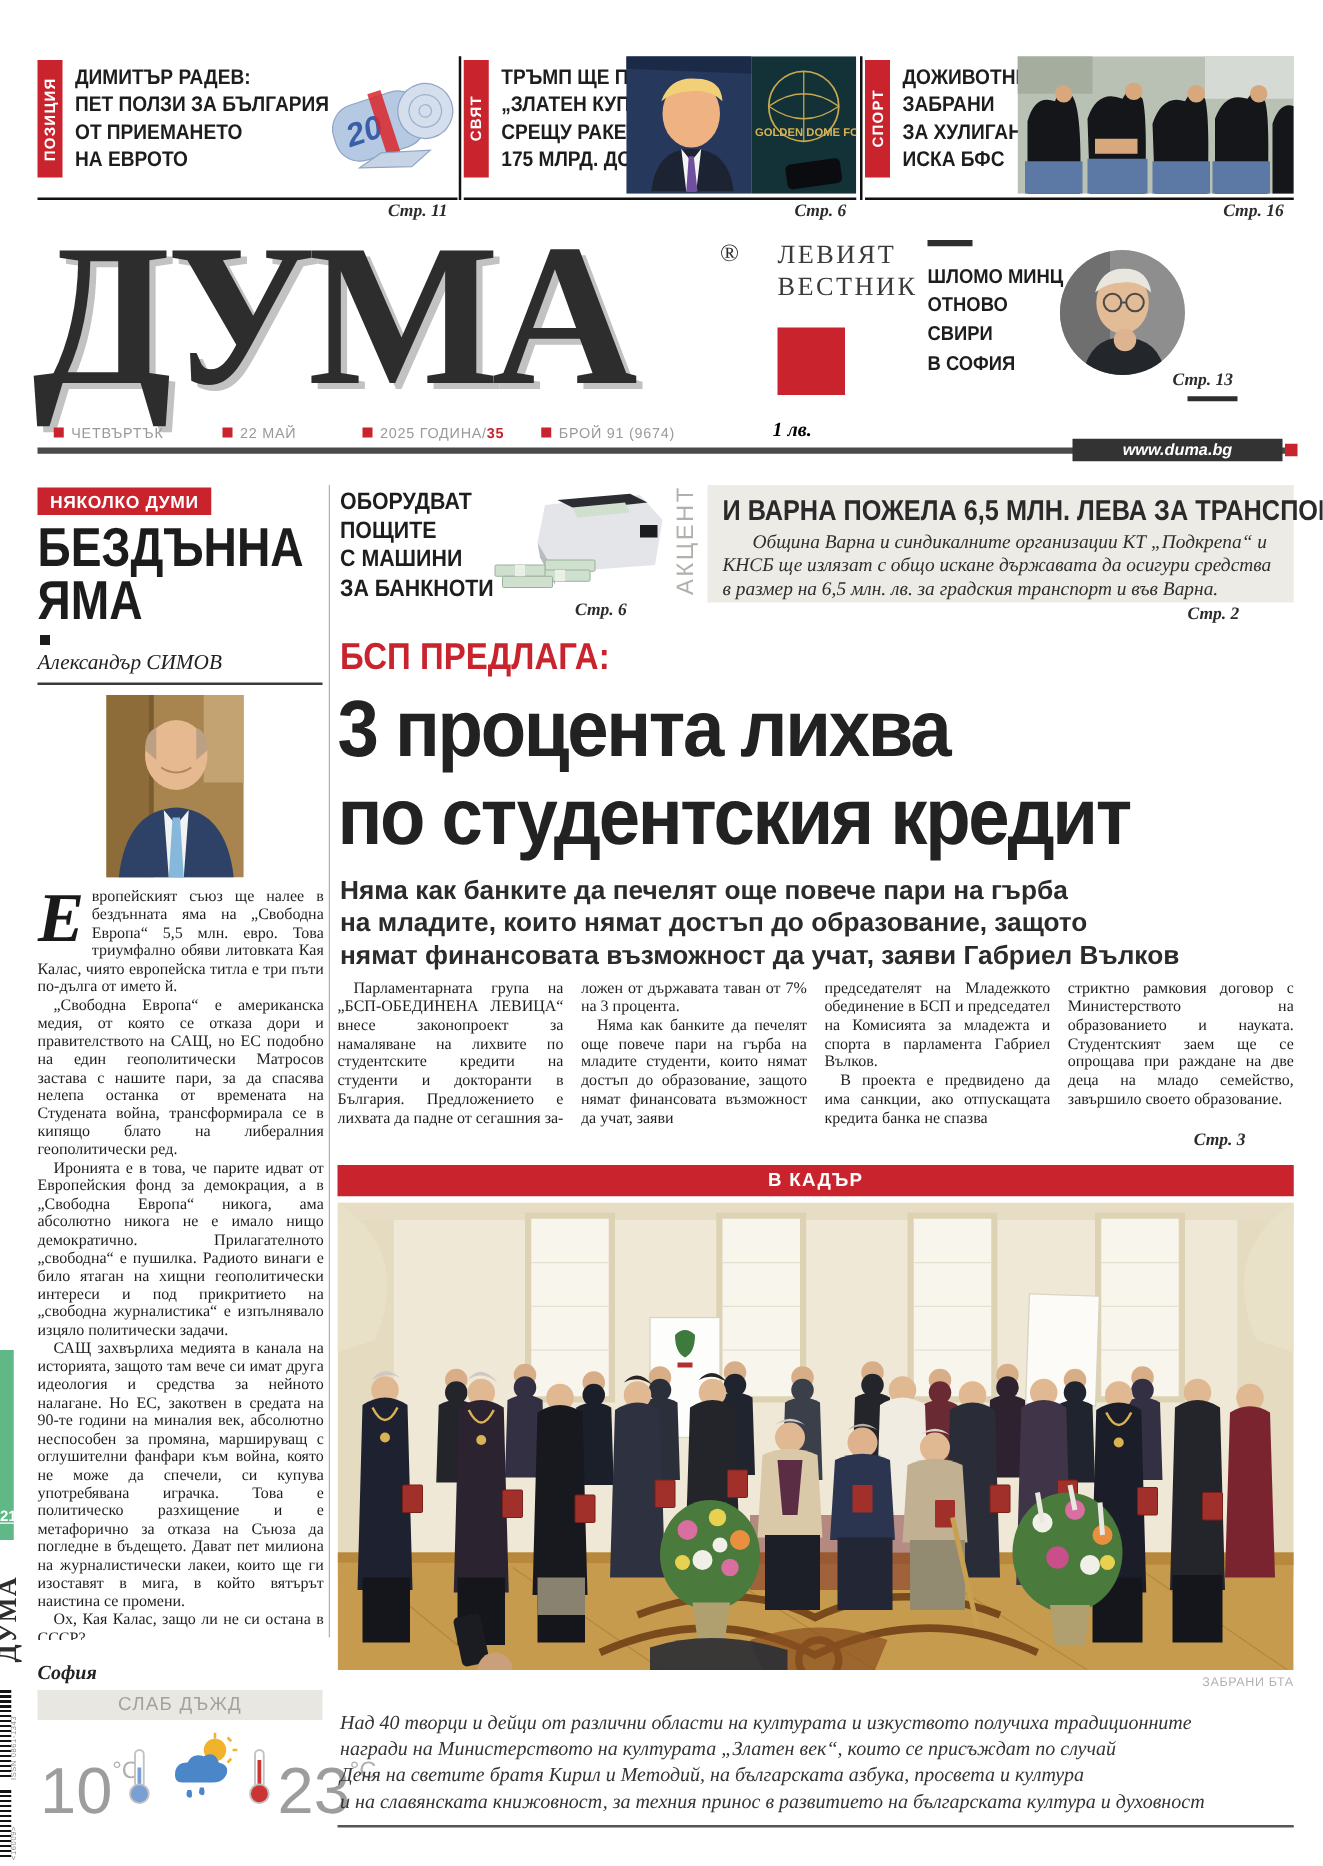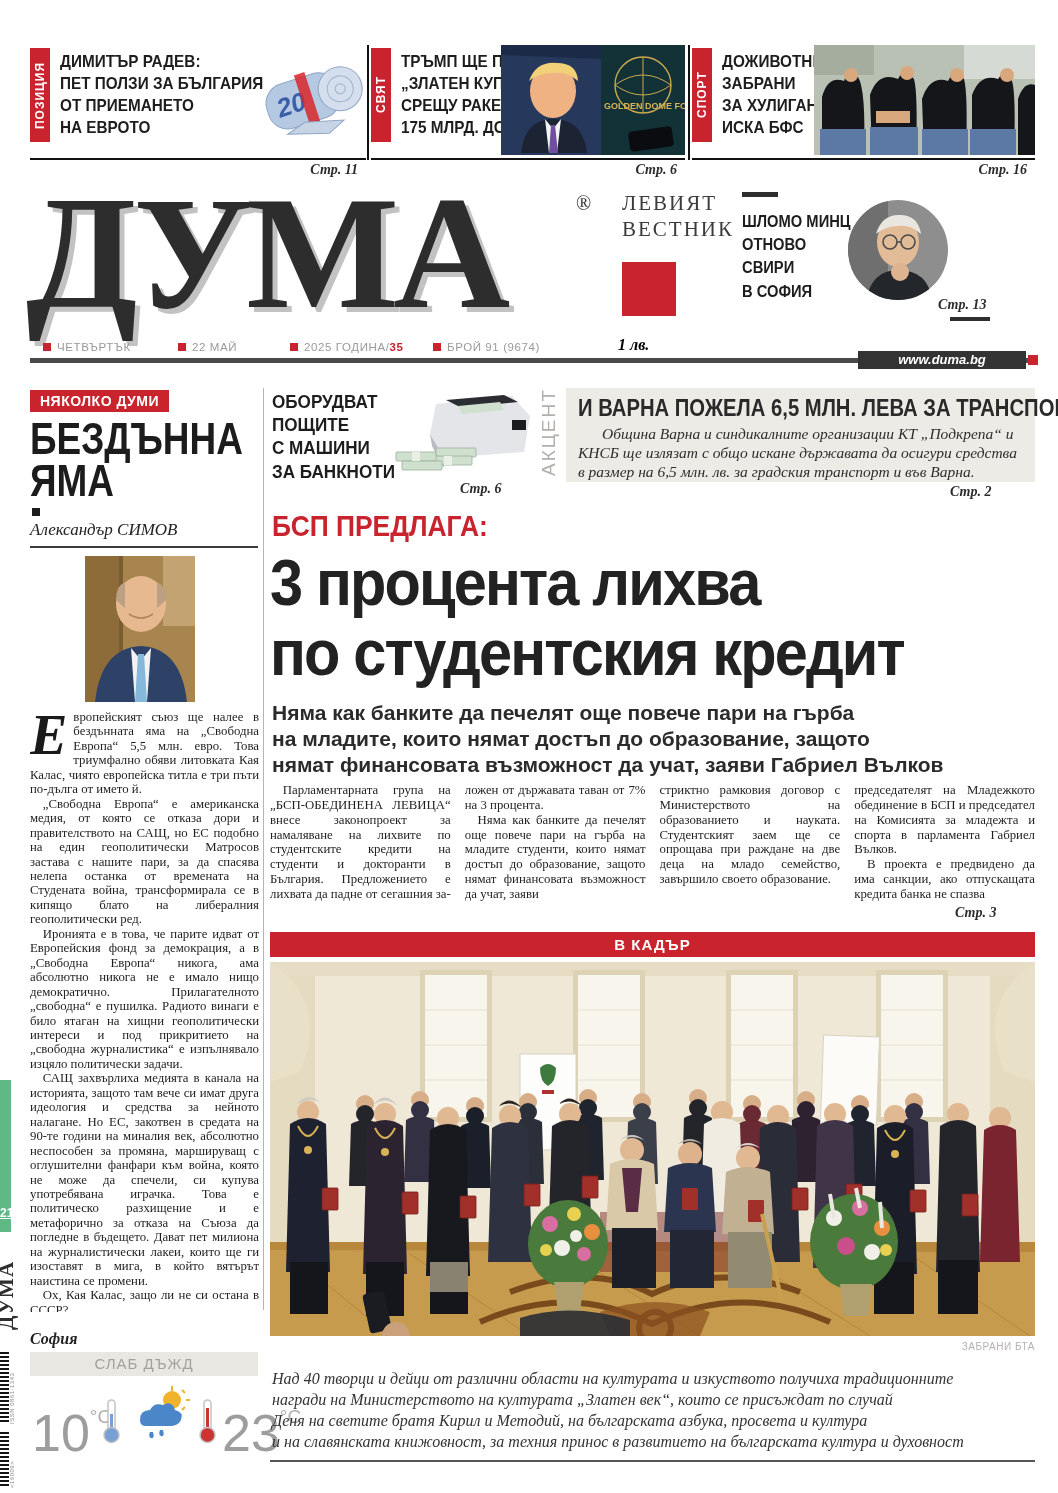--- a/index.html
+++ b/index.html
@@ -356,23 +356,23 @@
 <div class="kicker">БСП ПРЕДЛАГА:</div>
 <div class="headline">3 процента лихва
 по студентския кредит</div>
 <div class="deck">Няма как банките да печелят още повече пари на гърба
 на младите, които нямат достъп до образование, защото
 нямат финансовата възможност да учат, заяви Габриел Вълков</div>
 <div class="story">
   <div class="colx"> Парламентарната група на „БСП-ОБЕДИНЕНА ЛЕВИЦА“ внесе законопроект за намаляване на лихвите по студентските кредити на студенти и докторанти в България. Предложението е лихвата да падне от сегашния за-</div>
   <div class="colx">ложен от държавата таван от 7% на 3 процента.
  Няма как банките да печелят още повече пари на гърба на младите студенти, които нямат достъп до образование, защото нямат финансовата възможност да учат, заяви</div>
-  <div class="colx">стриктно рамковия договор с Министерството на образованието и науката. Студентският заем ще се опрощава при раждане на две деца на младо семейство, завършило своето образование.</div>
   <div class="colx">председателят на Младежкото обединение в БСП и председател на Комисията за младежта и спорта в парламента Габриел Вълков.
  В проекта е предвидено да има санкции, ако отпускащата кредита банка не спазва</div>
+  <div class="colx">стриктно рамковия договор с Министерството на образованието и науката. Студентският заем ще се опрощава при раждане на две деца на младо семейство, завършило своето образование.</div>
 </div>
 <div class="story-ref pageref">Стр. 3</div>
 
 <div class="kadar">В КАДЪР</div>
 <div class="bigphoto">
   <svg width="765" height="374" viewBox="0 0 765 374">
     <defs>
       <g id="psn">
           <circle cx="0" cy="0" r="9"></circle>
           <path d="M-14 10 Q0 2 14 10 L16 72 L-16 72 Z"></path>

